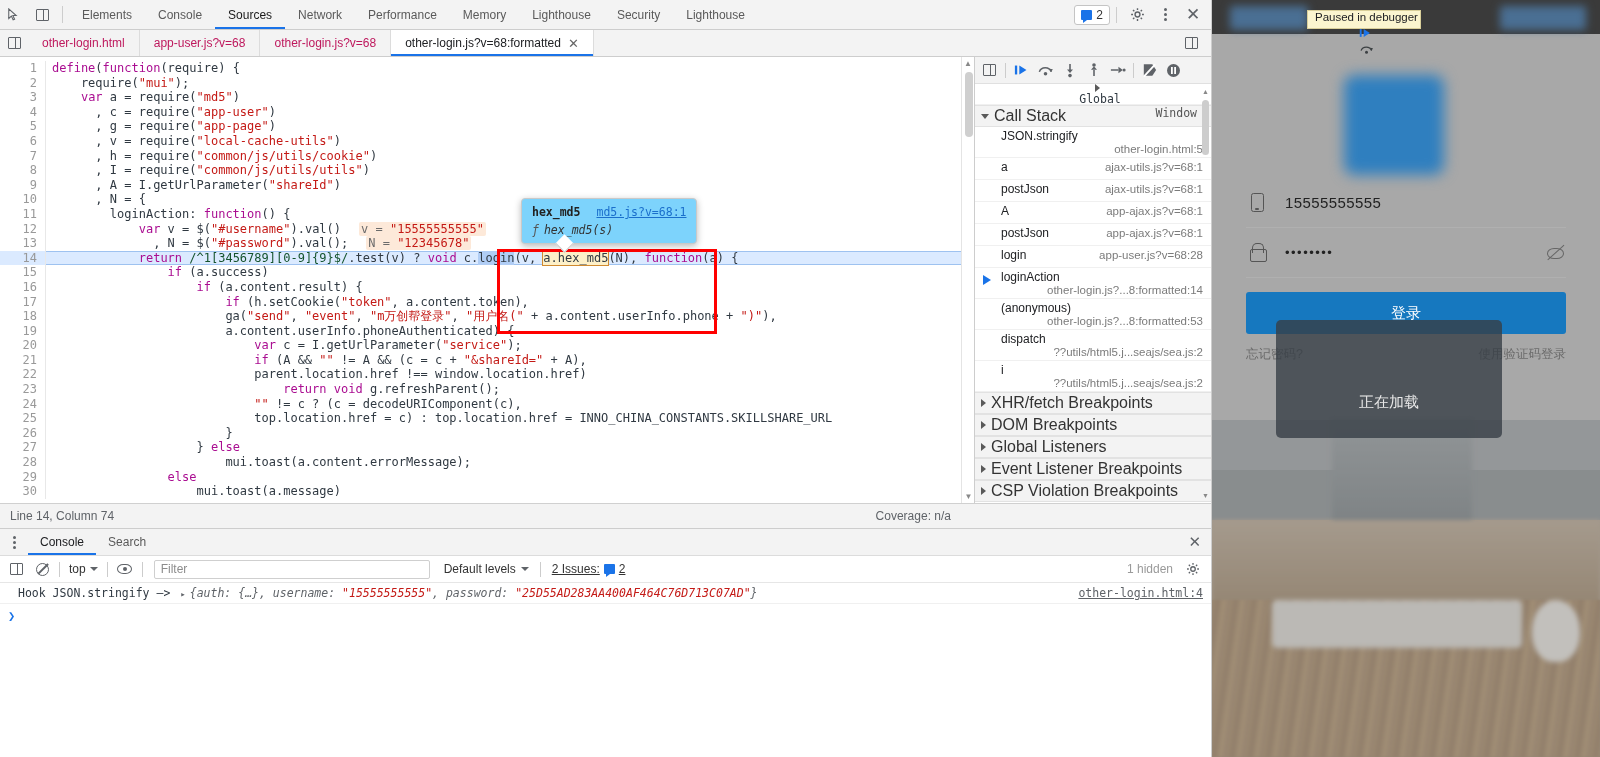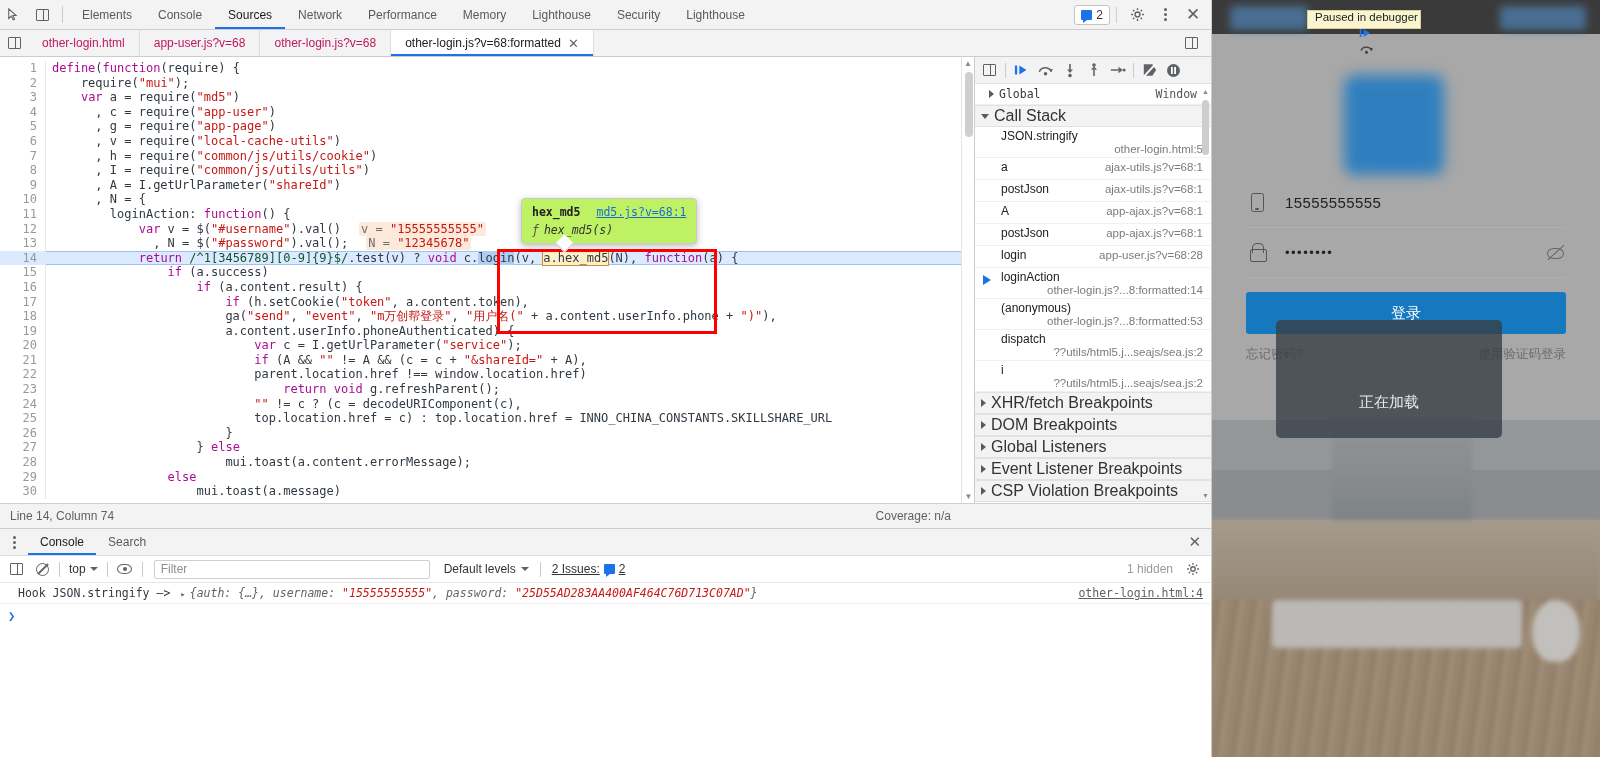--- a/index.html
+++ b/index.html
@@ -126,21 +126,21 @@
 
   
   .annot-rect {
     position: absolute;
     border: 3px solid #ff0000;
     pointer-events: none;
   }
   
   .tooltip-pop {
     position: absolute;
-    background: #bef264;
+    background: #7dd3fc;
     border: 1px solid #c9c9c9;
     box-shadow: 0 2px 7px rgba(0,0,0,.28);
     border-radius: 4px;
     padding: 6px 10px 6px 10px;
     font-family: "DejaVu Sans Mono", "Liberation Mono", monospace;
     font-size: 11.5px;
     z-index: 30;
   }
   .tooltip-pop .row1 { display: flex; gap: 16px; align-items: baseline; }
   .tooltip-pop .tname { font-weight: bold; color: #222; }
@@ -179,20 +179,21 @@
     padding-left: 3px;
   }
   .dbg-btn { width: 23px; height: 23px; display:flex; align-items:center; justify-content:center; cursor:pointer; }
   .vsep { width: 1px; height: 15px; background: #ccc; margin: 0 3px; }
   .dbg-scroll { flex: 1; overflow: hidden; position: relative; }
   .scope-row {
     display: flex; align-items: center; height: 21px;
     padding-left: 14px; font-family: "DejaVu Sans Mono","Liberation Mono",monospace;
     font-size: 11.5px;
     border-bottom: 1px solid #f0f0f0;
+    flex-direction: column;
   }
   .scope-row .val { margin-left: auto; padding-right: 14px; color: #555; }
   .tri { width: 0; height: 0; margin-right: 5px; }
   .tri.right { border-left: 5px solid #5a5a5a; border-top: 4px solid transparent; border-bottom: 4px solid transparent; }
   .tri.down  { border-top: 5px solid #5a5a5a; border-left: 4px solid transparent; border-right: 4px solid transparent; }
   .sec-header {
     display: flex; align-items: center; height: 22px;
     background: #f3f3f3; padding-left: 6px;
     border-top: 1px solid #e2e2e2; border-bottom: 1px solid #e2e2e2;
     color: #333; font-size: 16px;

